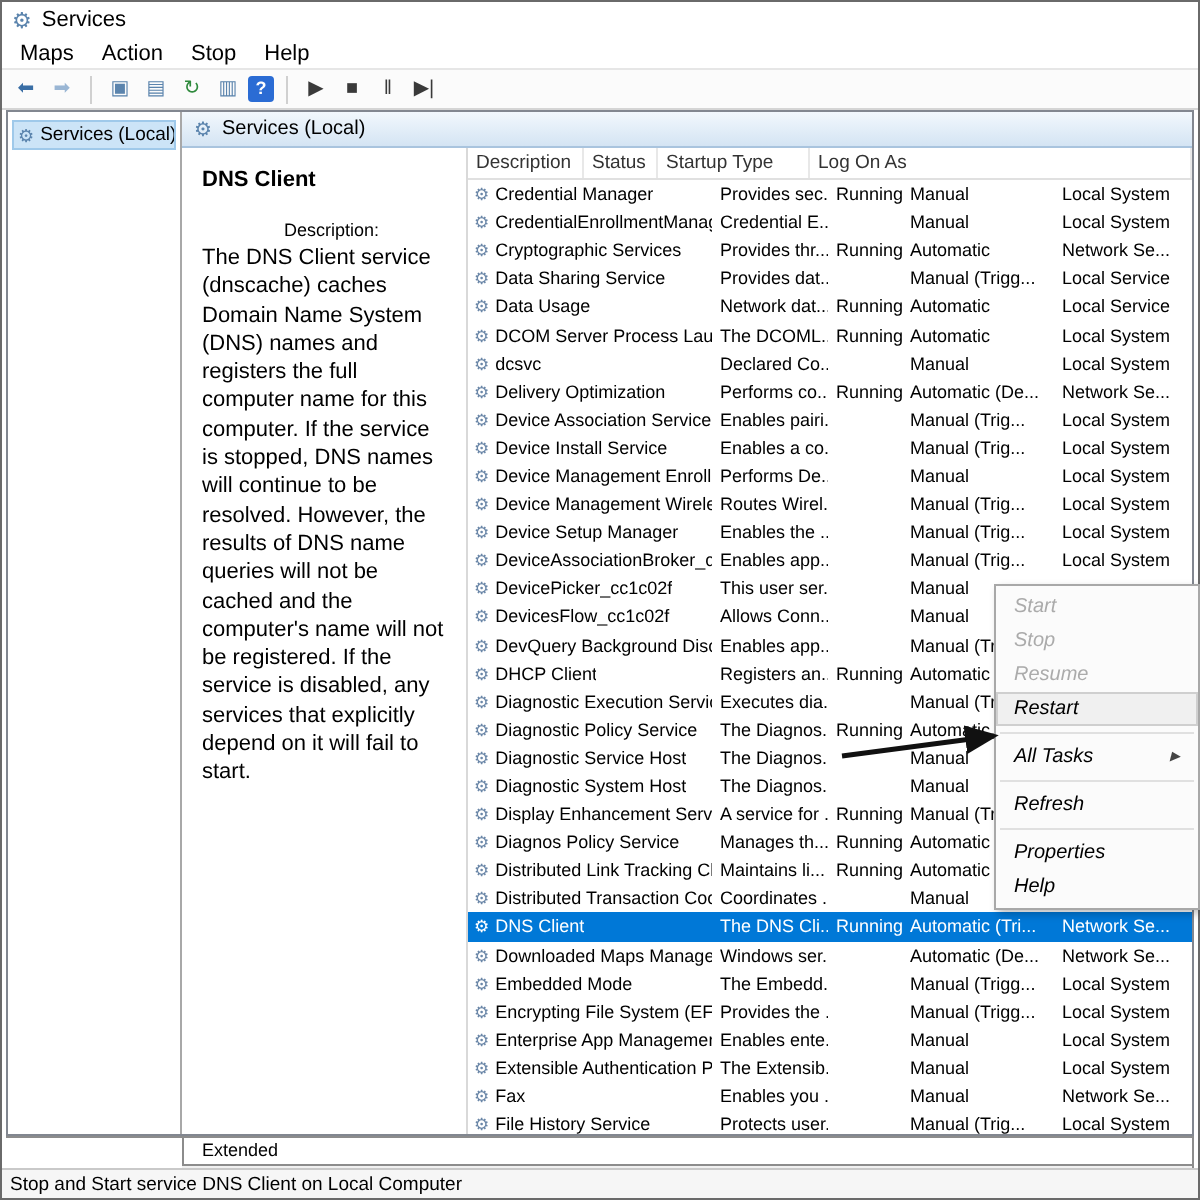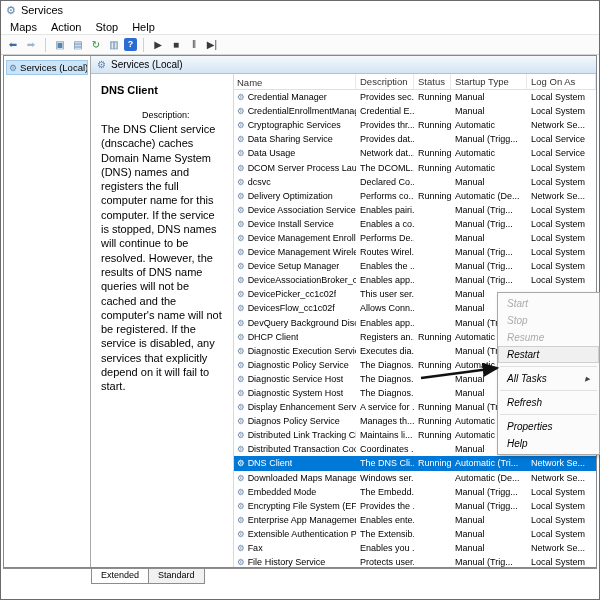--- a/index.html
+++ b/index.html
@@ -45,21 +45,21 @@
   .trow.selected .svc-ic { color:#fff; }
   .td { overflow:hidden; white-space:nowrap; padding-left:4px; }
   .c0 { width:122px; display:flex; align-items:center; gap:3px; padding-left:3px; }
   .c1 { width:58px; }
   .c2 { width:37px; }
   .c3 { width:76px; }
   .c4 { flex:1; }
   .svc-ic { color:#6b87a8; font-size:8.5px; flex:0 0 auto; }
   .svc-nm { overflow:hidden; white-space:nowrap; }
 
-  .tabs-row { position:absolute; left:2px; right:2px; bottom:15px; height:16px; background:#fff; border-top:1px solid #8c8c8c; padding-left:88px; display:flex; }
+  .tabs-row { position:absolute; left:2px; right:2px; bottom:15px; height:16px; background:#fff; border-top:1px solid #8c8c8c; padding-left:88px; display:flex;flex-direction:column; }
   .tab { border:1px solid #8c8c8c; border-top:none; padding:1px 9px 2px; font-size:9px; background:#fff; }
   .tab + .tab { border-left:none; background:#f1f1f1; }
 
   .statusbar { position:absolute; left:0; right:0; bottom:0; height:15px; background:#f6f6f6; border-top:1px solid #c9c9c9; font-size:9.5px; display:flex; align-items:center; padding-left:4px; }
 
   .context-menu { position:absolute; left:496px; top:291px; width:103px; background:#fbfbfb; border:1px solid #a8a8a8; box-shadow:2px 2px 4px rgba(0,0,0,0.25); padding:2px 0; z-index:10; font-size:10px; }
   .cm-item { padding:2px 9px; line-height:13px; display:flex; justify-content:space-between; align-items:center; color:#000; cursor:default;font-style:italic; }
   .cm-item.disabled { color:#ababab; }
   .cm-item.highlighted { background:#f0f0f0; box-shadow:inset 0 0 0 1px #cfcfcf; }
   .cm-arrow { font-size:6.5px; color:#444; }
@@ -116,21 +116,20 @@
 
       <div class="content">
         <div class="desc-panel">
           <div class="desc-title">DNS Client</div>
           <div class="desc-label">Description:</div>
           <div class="desc-text">The DNS Client service (dnscache) caches Domain Name System (DNS) names and registers the full computer name for this computer. If the service is stopped, DNS names will continue to be resolved. However, the results of DNS name queries will not be cached and the computer's name will not be registered. If the service is disabled, any services that explicitly depend on it will fail to start.</div>
         </div>
 
         <div class="table-panel">
           <div class="thead">
-              <div class="th c0">Name</div>
               <div class="th c1">Description</div>
               <div class="th c2">Status</div>
               <div class="th c3">Startup Type</div>
               <div class="th c4">Log On As</div>
             </div>
           <div class="tbody">
               <div class="trow">
                 <div class="td c0">
                   <span class="svc-ic">⚙</span>
                   <span class="svc-nm">Credential Manager</span>
@@ -474,20 +473,23 @@
         </div>
       </div>
     </div>
   </div>
 
   <div class="tabs-row">
     <div class="tab">Extended</div>
     <div class="tab">Standard</div>
   </div>
 
+  <div class="statusbar">
+    <span>Stop and Start service DNS Client on Local Computer</span>
+  </div>
 
   <div class="context-menu">
       <div class="cm-item disabled">
         <span>Start</span>
       </div>
       <div class="cm-item disabled">
         <span>Stop</span>
       </div>
       <div class="cm-item disabled">
         <span>Resume</span>

